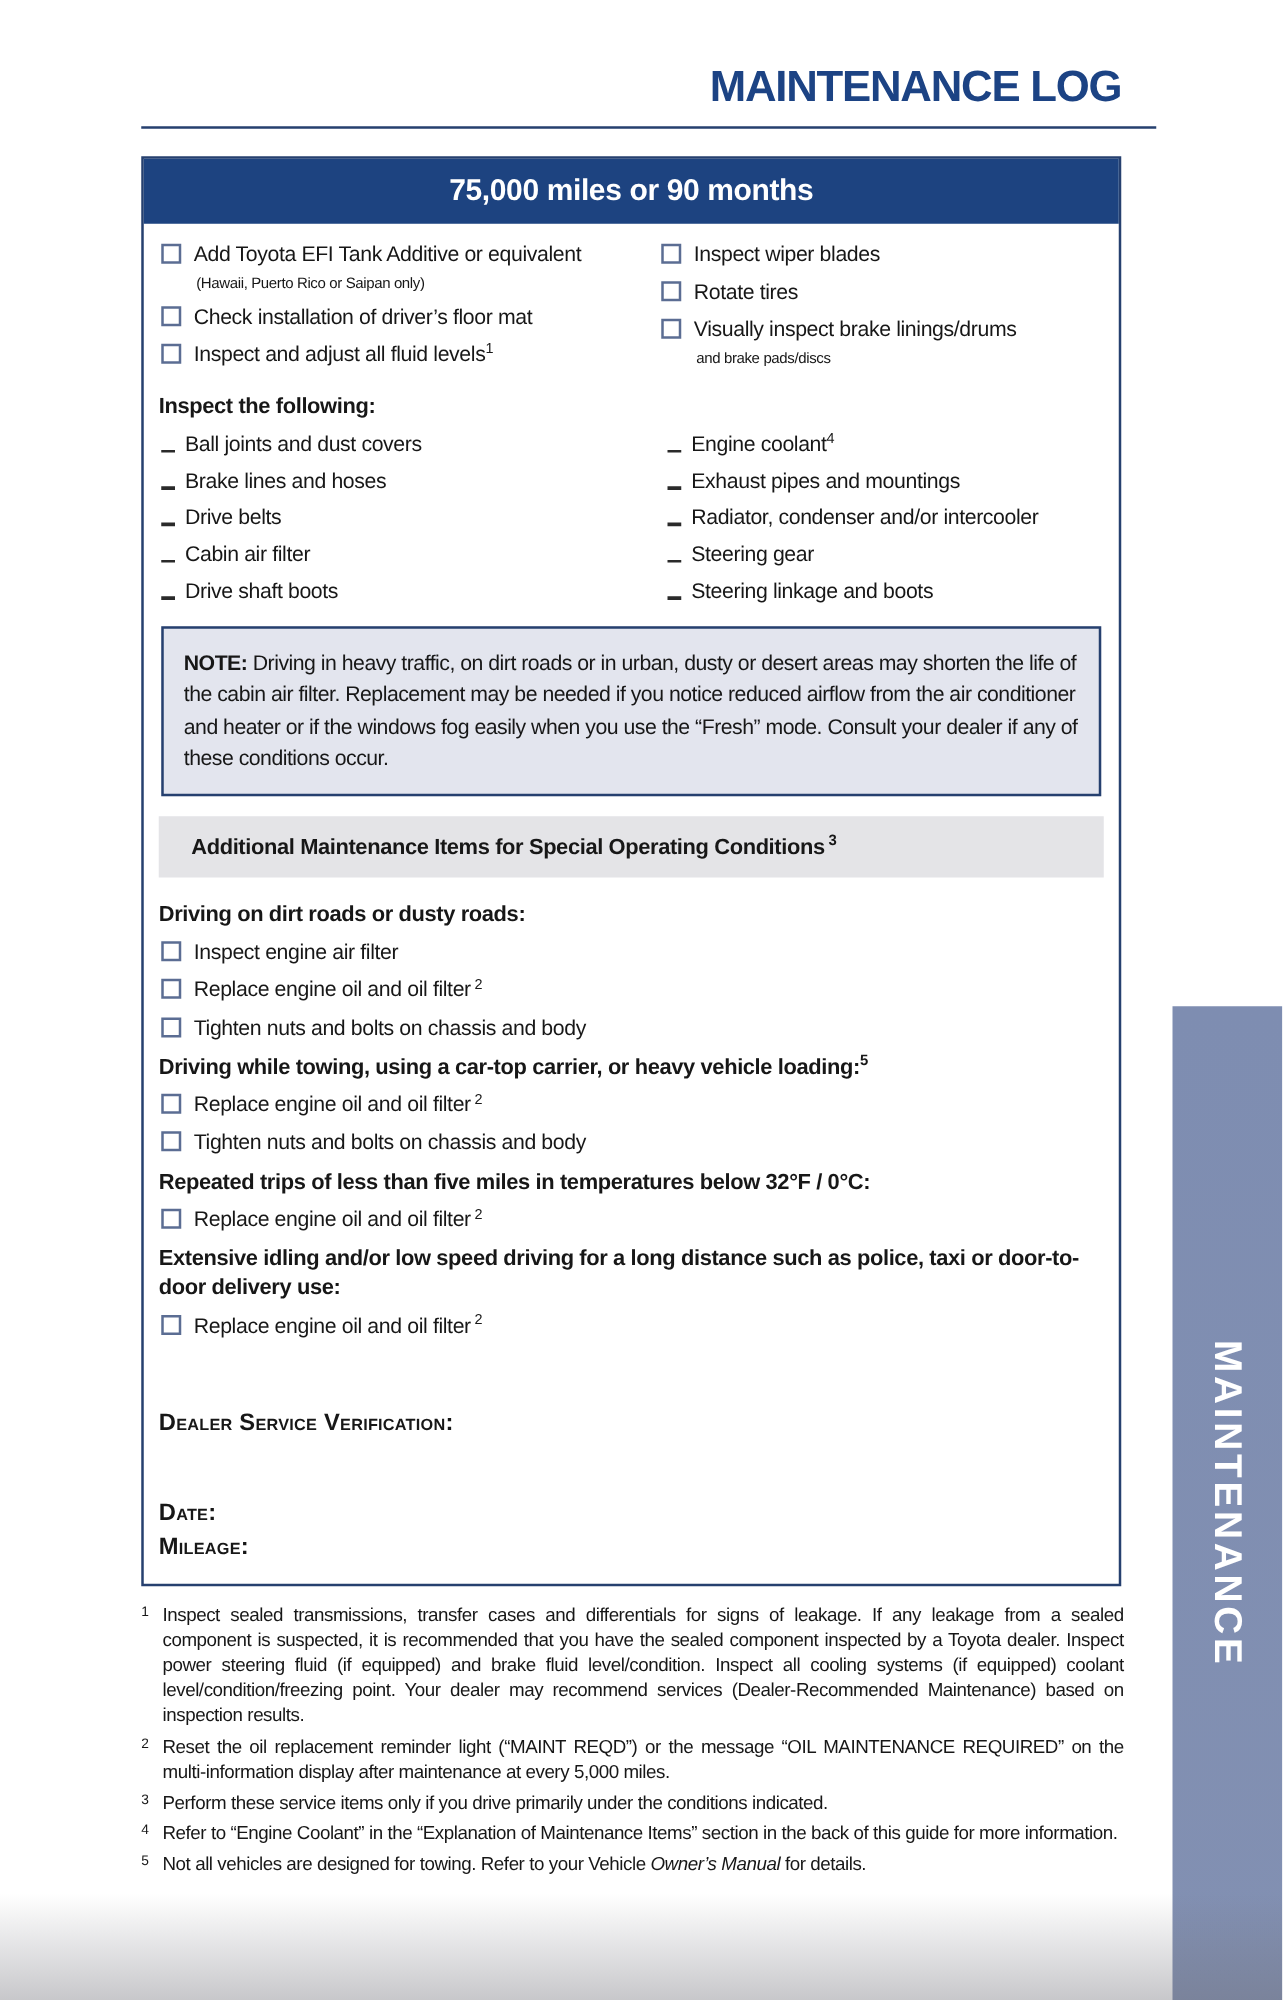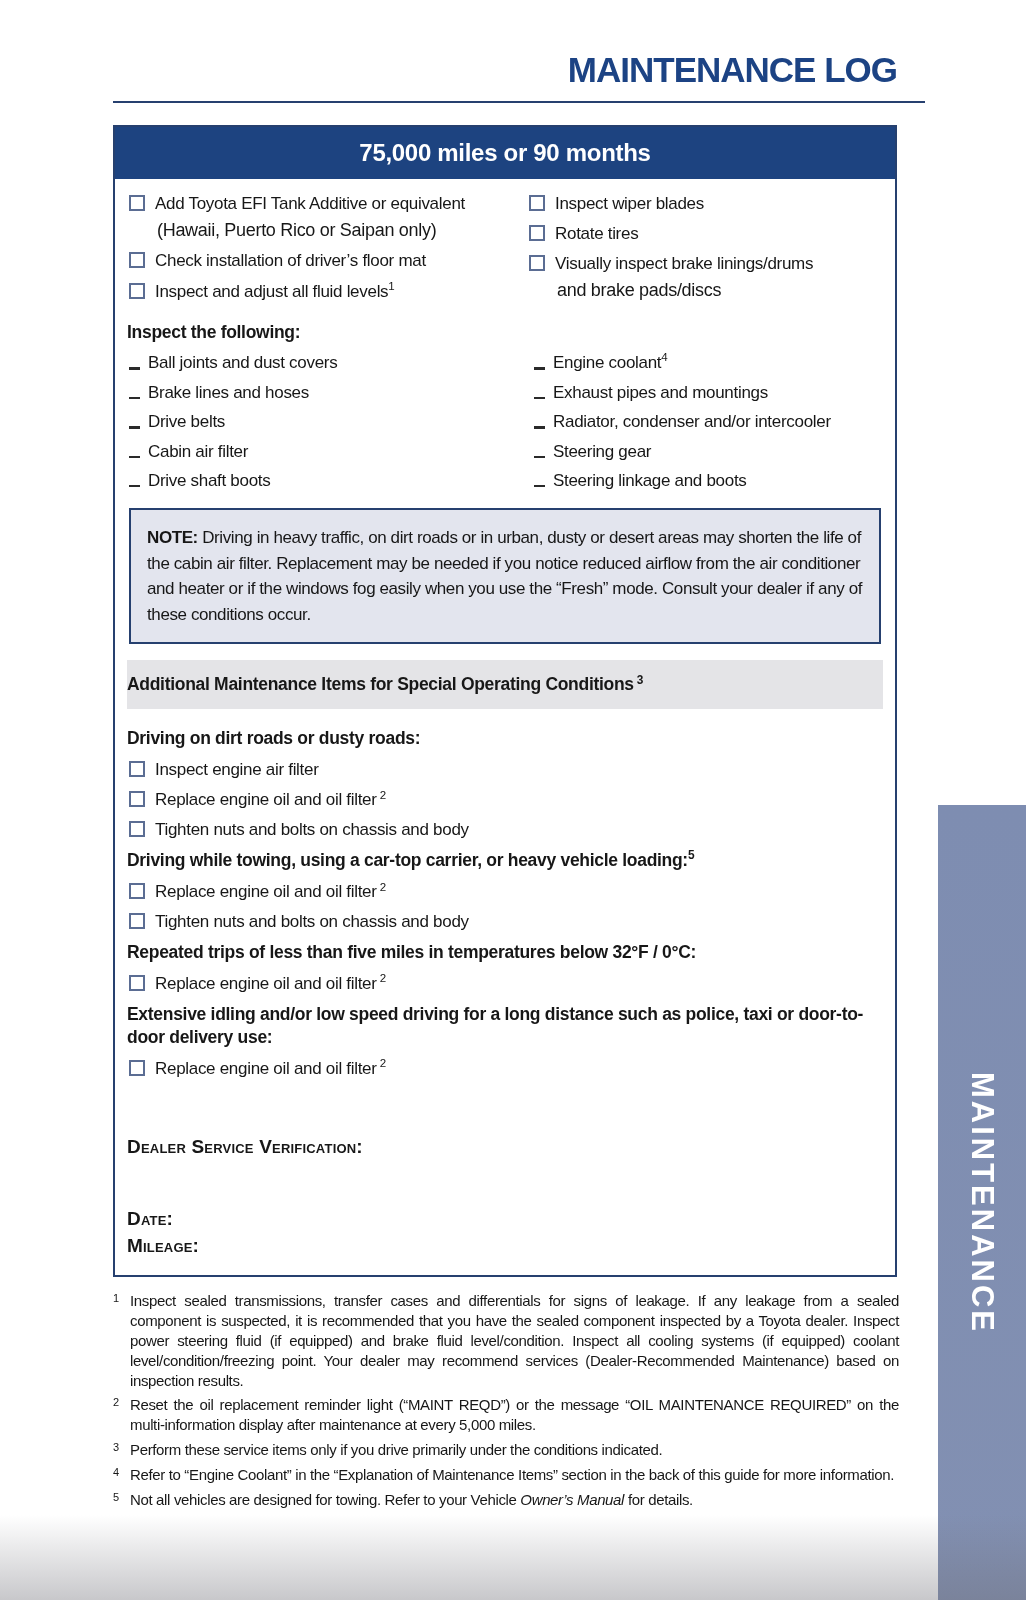--- a/index.html
+++ b/index.html
@@ -23,39 +23,39 @@
   }
 
   .checks { display:flex; padding:14px 10px 2px 12px; }
   .checks .col1 { width:400px; }
   .checks .col2 { flex:1; }
   .check-item { display:flex; align-items:flex-start; margin:0 0 8px; font-size:17px; letter-spacing:-0.3px; line-height:1.3; }
   .cbx {
     flex:0 0 auto; width:16px; height:16px; border:2px solid #5b6d93;
     background:#fff; margin:2px 10px 0 2px;
   }
-  .cont { margin-left:30px; margin-top:-4px; margin-bottom:8px; font-size:18px; letter-spacing:-0.3px; line-height:1.3; }
+  .cont { margin-left:30px; margin-top:-4px; margin-bottom:8px; font-size:12px; letter-spacing:-0.3px; line-height:1.3; }
   .cont:empty { display:none; }
 
   .note-box {
     margin:8px 14px 16px; background:#e3e5ee; border:2px solid #26406f;
     padding:15px 16px; font-size:17px; letter-spacing:-0.4px; line-height:1.5;
   }
   .note-tag { font-weight:bold; }
 
   .inspect { padding:2px 12px 0; }
   .sec-heading { font-weight:bold; font-size:17.5px; letter-spacing:-0.3px; line-height:1.3; margin:6px 0 10px; }
   .dash-cols { display:flex; }
   .dash-cols .col1 { width:405px; }
   .dash-cols .col2 { flex:1; }
   .dash-item { display:flex; margin:0 0 9px; font-size:17px; letter-spacing:-0.3px; line-height:1.2; }
   .dash { flex:0 0 auto; width:11px; height:2.5px; background:#2a2a2a; margin:14px 8px 0 2px; }
 
   .subhead-bar {
-    margin:14px 12px 18px; background:#e4e4e7; padding:14px 0;
+    margin:14px 12px 18px; background:#e4e4e7; padding:14px 26px;
     font-weight:bold; font-size:17.5px; letter-spacing:-0.3px;
   }
 
   .conditions { padding:0 12px; }
   .conditions .sec-heading { margin:4px 0 9px; }
 
   .sup { font-size:0.68em; vertical-align:super; line-height:0; }
   .sup-sp { margin-left:3px; }
 
   .verify { padding:0 12px 18px; }

